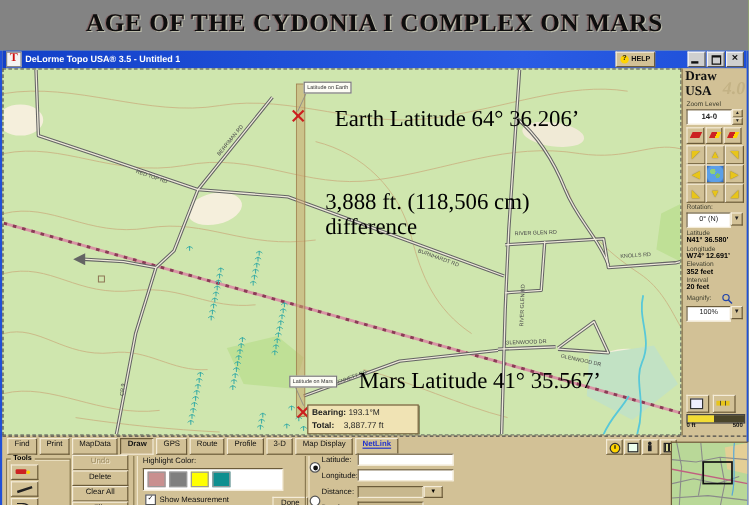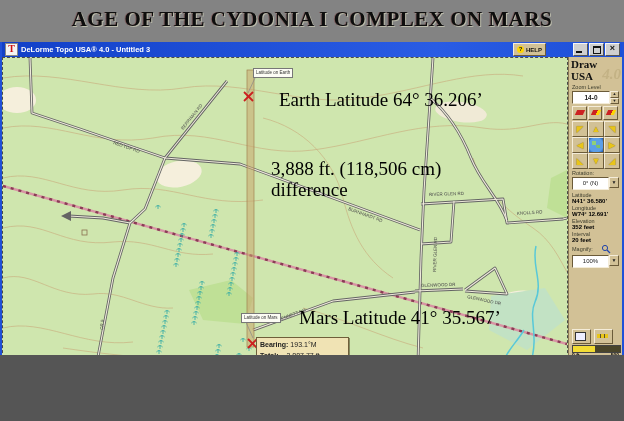--- a/index.html
+++ b/index.html
@@ -1,16 +1,16 @@
 <!DOCTYPE html>
 <html><head>
 <meta charset="utf-8">
 <style>
   html,body{margin:0;padding:0;background:#555;}
-  #stage{position:relative;width:624px;height:355px;overflow:hidden;
+  #stage{position:relative;width:624px;height:421px;overflow:hidden;
          font-family:"Liberation Sans",sans-serif;background:#bef264;
          -webkit-font-smoothing:antialiased;}
   
   #banner{position:absolute;left:0;top:0;width:624px;height:42px;background:#838383;}
   #banner .t{padding-top:7px;text-align:center;font-family:"Liberation Serif",serif;
              font-weight:bold;font-size:21px;color:#0d0d0d;letter-spacing:.5px;
              text-shadow:1px 1px 0 rgba(255,255,220,.45), -1px 0 0 rgba(120,40,40,.35);}
   
   #win{position:absolute;left:0;top:42px;width:620px;height:379px;
        border-left:2px solid #2050d8;border-right:2px solid #2050d8;background:#d2c196;}
@@ -149,21 +149,21 @@
 <div id="stage">
 
   <div id="banner">
     <div class="t">AGE OF THE CYDONIA I COMPLEX ON MARS</div>
   </div>
 
   <div id="win">
 
     <div id="titlebar">
       <div id="appicon">T</div>
-      <div id="titletext">DeLorme Topo USA® 4.0 - Untitled 3</div>
+      <div id="titletext">DeLorme Topo USA® 3.5 - Untitled 1</div>
       <div class="helpbtn">
         <span class="q">?</span>
         <span class="hl">HELP</span>
       </div>
       <div class="winbtn">
           <div class="min"></div>
         </div>
       <div class="winbtn">
           <div class="res"></div>
         </div>

